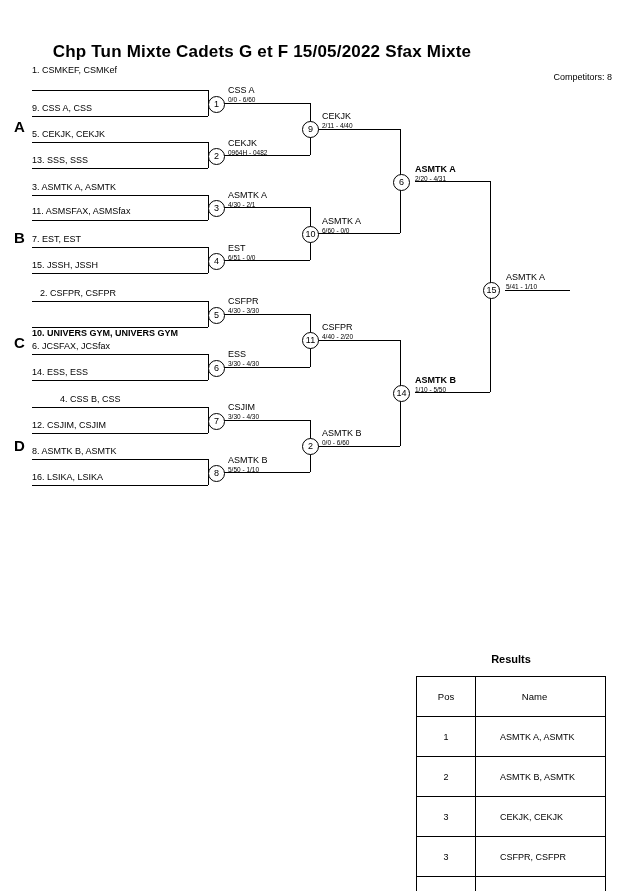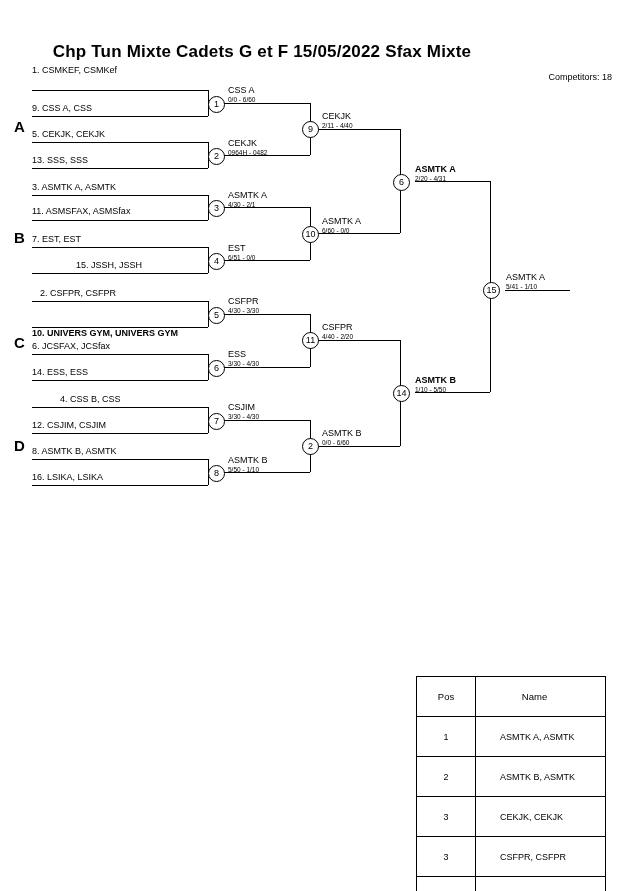--- a/index.html
+++ b/index.html
@@ -122,35 +122,35 @@
   table.results td.col-name {
     padding-left: 24px;
   }
 </style>
 </head>
 <body>
 
 <div id="bracket-root">
 
   <div class="title">Chp Tun Mixte Cadets G et F  15/05/2022  Sfax   Mixte</div>
-  <div class="competitors">Competitors: 18</div>
+  <div class="competitors">Competitors: 8</div>
 
   <div class="group-letter" style="left:14px; top:118px;">A</div>
   <div class="group-letter" style="left:14px; top:229px;">B</div>
   <div class="group-letter" style="left:14px; top:334px;">C</div>
   <div class="group-letter" style="left:14px; top:437px;">D</div>
 
   <div class="entry" style="left:32px; top:65px;">1.  CSMKEF, CSMKef</div>
   <div class="entry" style="left:32px; top:103px;">9.  CSS A, CSS</div>
   <div class="entry" style="left:32px; top:129px;">5.  CEKJK, CEKJK</div>
   <div class="entry" style="left:32px; top:155px;">13.  SSS, SSS</div>
   <div class="entry" style="left:32px; top:182px;">3.  ASMTK A, ASMTK</div>
   <div class="entry" style="left:32px; top:206px;">11.  ASMSFAX, ASMSfax</div>
   <div class="entry" style="left:32px; top:234px;">7.  EST, EST</div>
-  <div class="entry" style="left:32px; top:260px;margin-left:44px;">15.  JSSH, JSSH</div>
+  <div class="entry" style="left:32px; top:260px;">15.  JSSH, JSSH</div>
   <div class="entry" style="left:40px; top:288px;">2.  CSFPR, CSFPR</div>
   <div class="entry" style="left:32px; top:328px;font-weight:bold;">10.  UNIVERS GYM, UNIVERS GYM</div>
   <div class="entry" style="left:32px; top:341px;">6.  JCSFAX, JCSfax</div>
   <div class="entry" style="left:32px; top:367px;">14.  ESS, ESS</div>
   <div class="entry" style="left:32px; top:394px;margin-left:28px;">4.  CSS B, CSS</div>
   <div class="entry" style="left:32px; top:420px;">12.  CSJIM, CSJIM</div>
   <div class="entry" style="left:32px; top:446px;">8.  ASMTK B, ASMTK</div>
   <div class="entry" style="left:32px; top:472px;">16.  LSIKA, LSIKA</div>
 
   <div class="line-h" style="left:32px;  top:90px;  width:176px;"></div>
@@ -272,20 +272,21 @@
 
   <div class="winner bold" style="left:415px; top:164px;">ASMTK A</div>
   <div class="score" style="left:415px; top:175px;">2/20 - 4/31</div>
 
   <div class="winner bold" style="left:415px; top:375px;">ASMTK B</div>
   <div class="score" style="left:415px; top:386px;">1/10 - 5/50</div>
 
   <div class="winner" style="left:506px; top:272px;">ASMTK A</div>
   <div class="score" style="left:506px; top:283px;">5/41 - 1/10</div>
 
+  <div class="results-title">Results</div>
   <table class="results">
     <thead>
       <tr>
         <th class="col-pos">Pos</th>
         <th class="col-name" style="text-align:center; padding-left:0;">Name</th>
       </tr>
     </thead>
     <tbody>
       <tr>
         <td class="col-pos">1</td>

